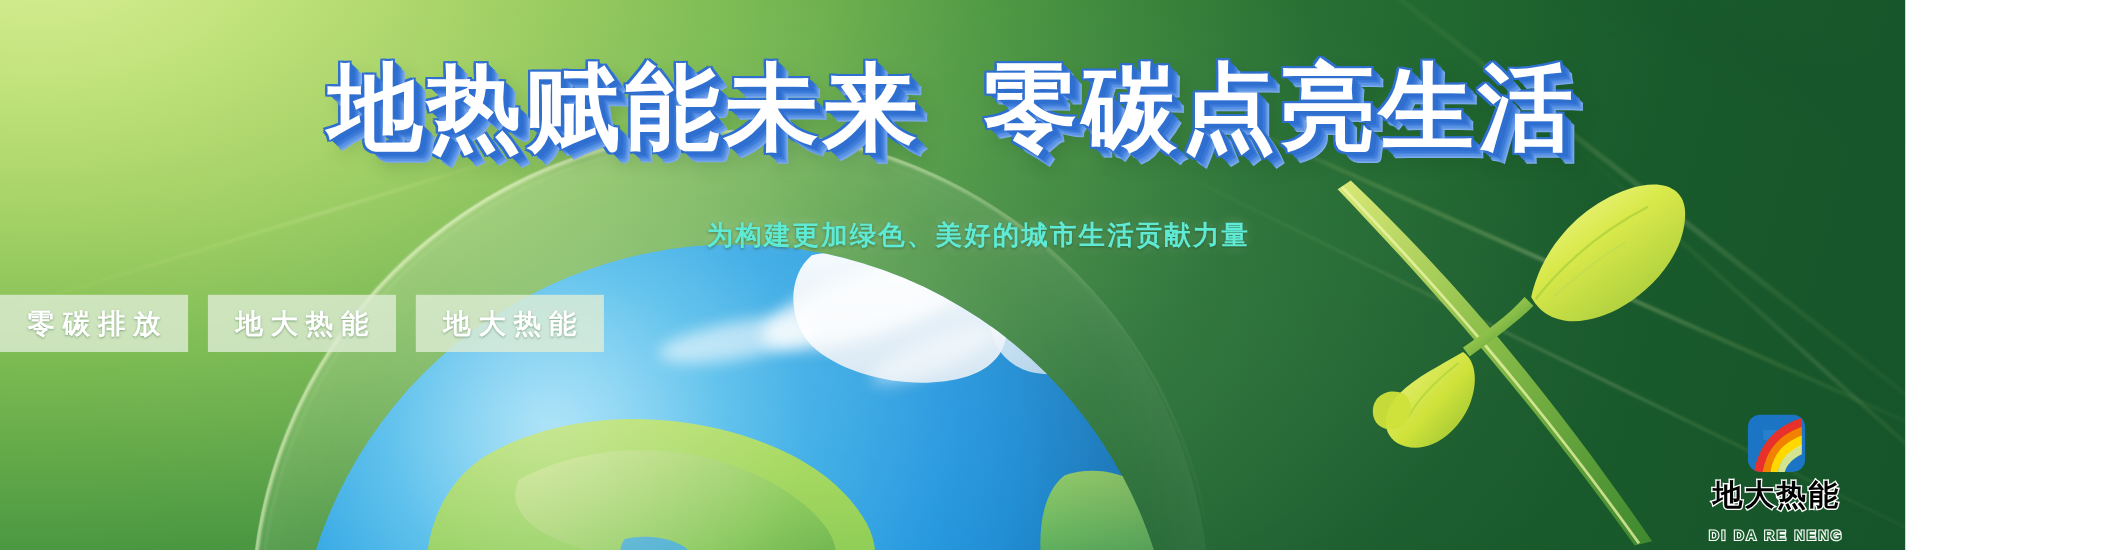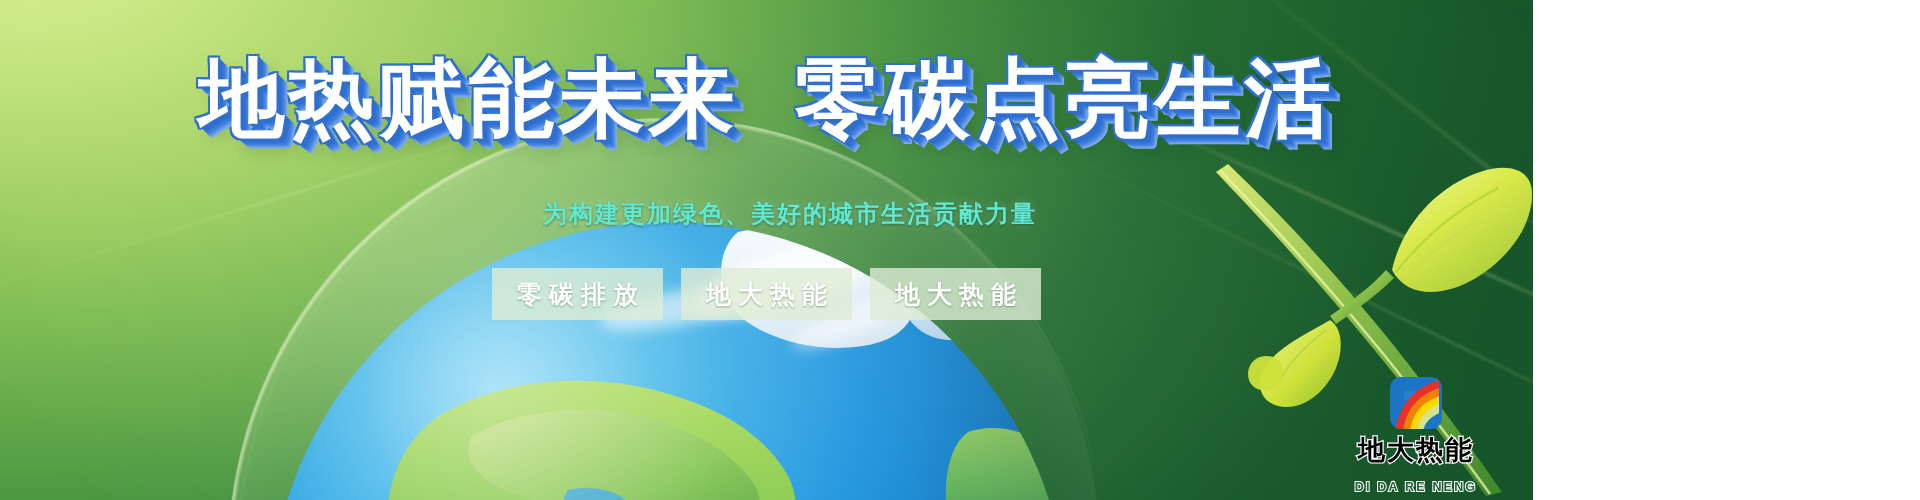--- a/index.html
+++ b/index.html
@@ -1,21 +1,21 @@
 <!DOCTYPE html>
 <html><head>
 <meta charset="utf-8">
 <title>Banner</title>
 <style>
   html,body{margin:0;padding:0;background:#fff;}
   body{font-family:"Liberation Sans","DejaVu Sans",sans-serif;}
 
   .banner{
     position:relative;
-    width:1533px;height:500px;
+    width:1732px;height:500px;
     overflow:hidden;
     background:#2d7a38;
   }
 
   
   .bg-base{
     position:absolute;inset:0;
     background:
       radial-gradient(ellipse 1500px 900px at 2% -10%, #d9ef96 0%, #c2e37c 14%, #a3d165 28%, #7cbb52 42%, #4e9a42 60%, #2c7736 78%, #1f6330 100%);
   }
@@ -132,21 +132,20 @@
     color:#5eead4;
     text-shadow:0 1px 3px rgba(16,60,24,.55), 0 0 10px rgba(255,255,255,.25);
     padding-left:47px;
   }
 
   
   .badges{
     position:absolute;
     left:0;right:0;top:268px;
     display:flex;
-    justify-content:center;
     gap:18px;
   }
   .badge{
     min-width:148px;
     height:52px;
     display:flex;align-items:center;justify-content:center;
     background:rgba(222,236,214,.80);
     color:#ffffff;
     font-size:25px;
     font-weight:700;

